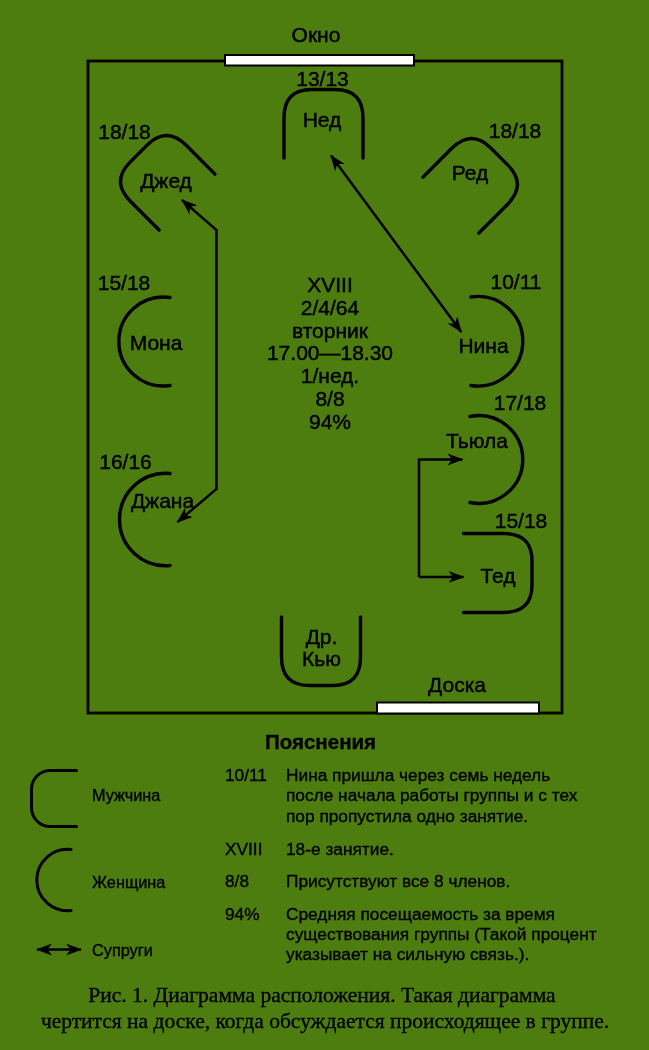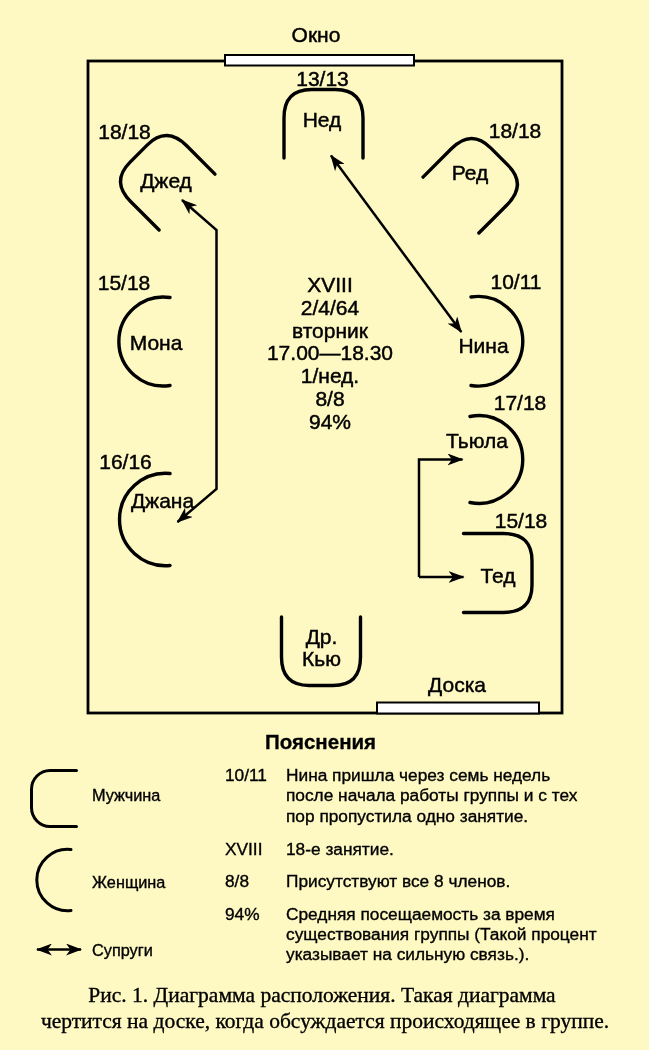--- a/index.html
+++ b/index.html
@@ -1,16 +1,16 @@
 <!DOCTYPE html>
 <html><head>
 <meta charset="utf-8">
 <style>
   html,body{margin:0;padding:0;background:#fff;}
-  #page{position:relative;width:649px;height:1050px;background:#fef9c3;overflow:hidden;
+  #page{position:relative;width:649px;height:1050px;background:#4d7c0f;overflow:hidden;
         font-family:"Liberation Sans",sans-serif;color:#000;}
   .abs{position:absolute;}
 </style>
 </head>
 <body>
 <div id="page">
 <svg width="649" height="1050" viewBox="0 0 649 1050" class="abs" style="left:0;top:0">
   <defs>
     <marker id="ah" markerUnits="userSpaceOnUse" markerWidth="20" markerHeight="14" refX="15" refY="6" orient="auto">
       <path d="M0,0 L16,6 L0,12 L4.5,6 Z" fill="#000"></path>

